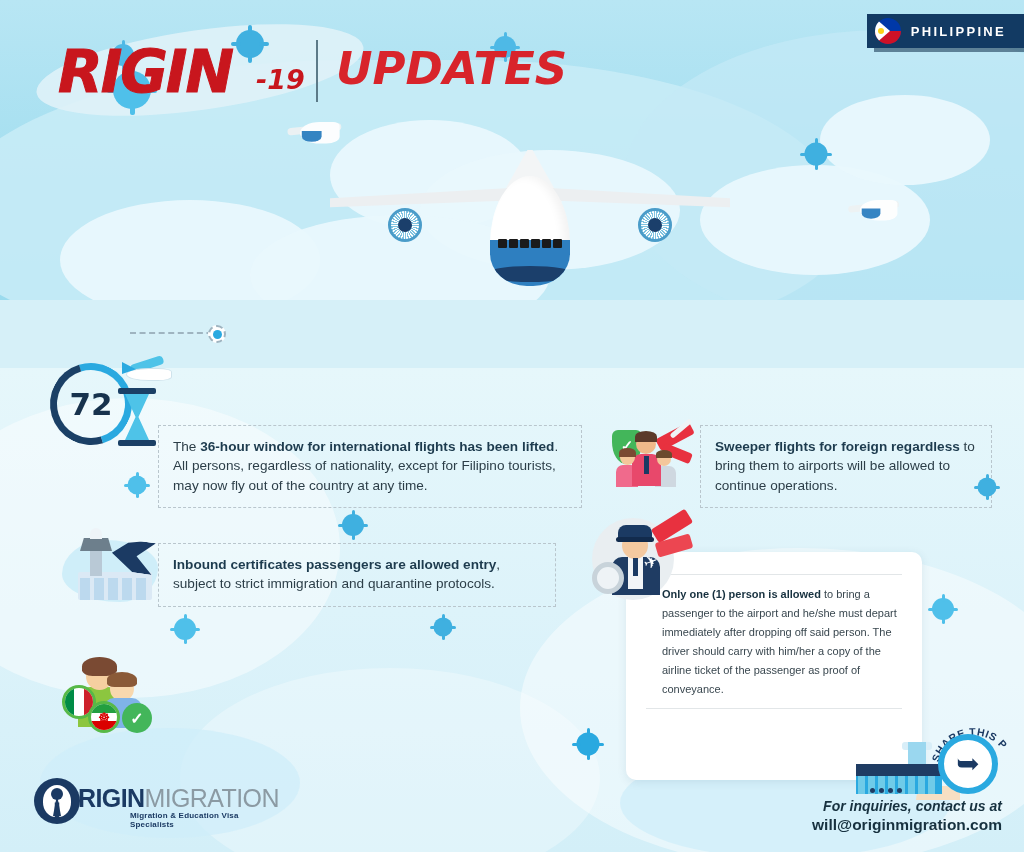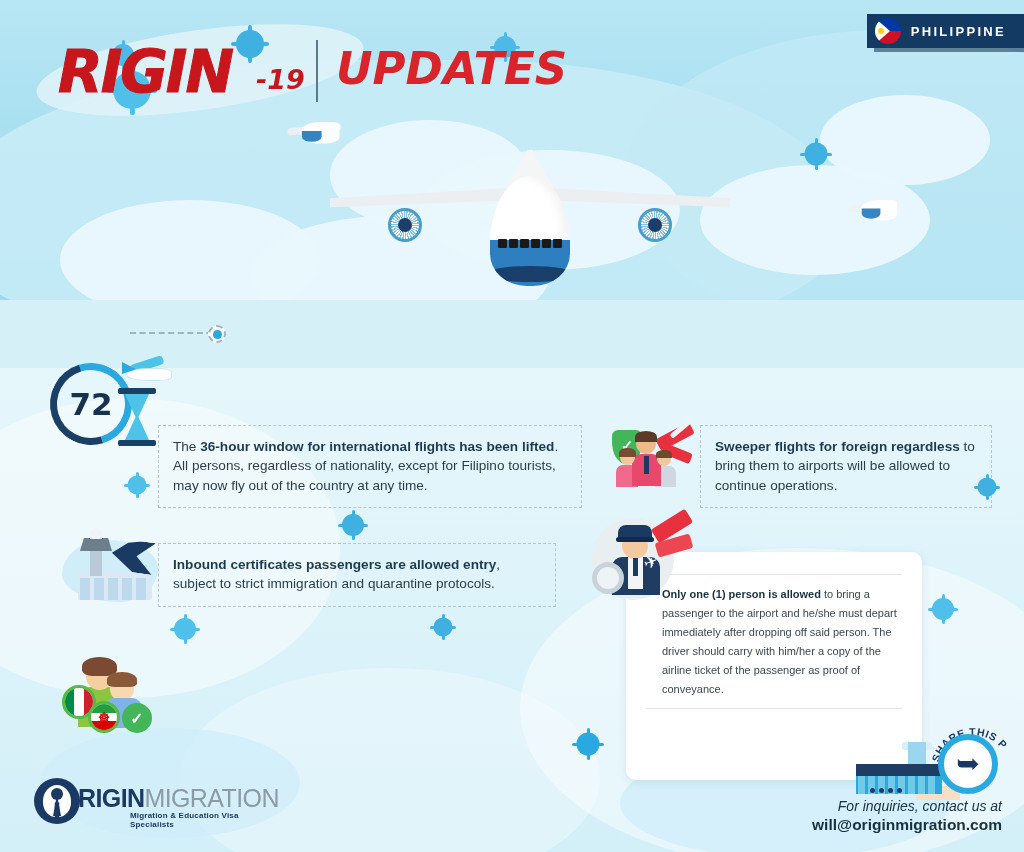--- a/index.html
+++ b/index.html
@@ -389,21 +389,21 @@
   }
   .logo .w1 { color: #1b3a63; font-weight: 700; }
   .logo .w2 { color: #8b9aa3; font-weight: 400; }
   .logo .tag {
     position: absolute; left: 96px; top: 33px;
     font-size: 8px; font-weight: 700; color: #1b3a63; letter-spacing: .2px;
   }
 
   
   .contact { position: absolute; right: 22px; top: 798px; text-align: right; }
-  .contact .l1 { font-size: 14px; font-style: italic; color: #17313f; }
+  .contact .l1 { font-size: 14px; font-style: italic; color: #17313f; font-weight: bold; }
   .contact .l2 { font-size: 15.5px; font-weight: 700; color: #17313f; margin-top: 2px; }
 </style>
 </head>
 <body>
 
 <div id="page">
 
   <div class="hero">
     <div class="hero-wash"></div>
     <div class="hero-wash2"></div>

